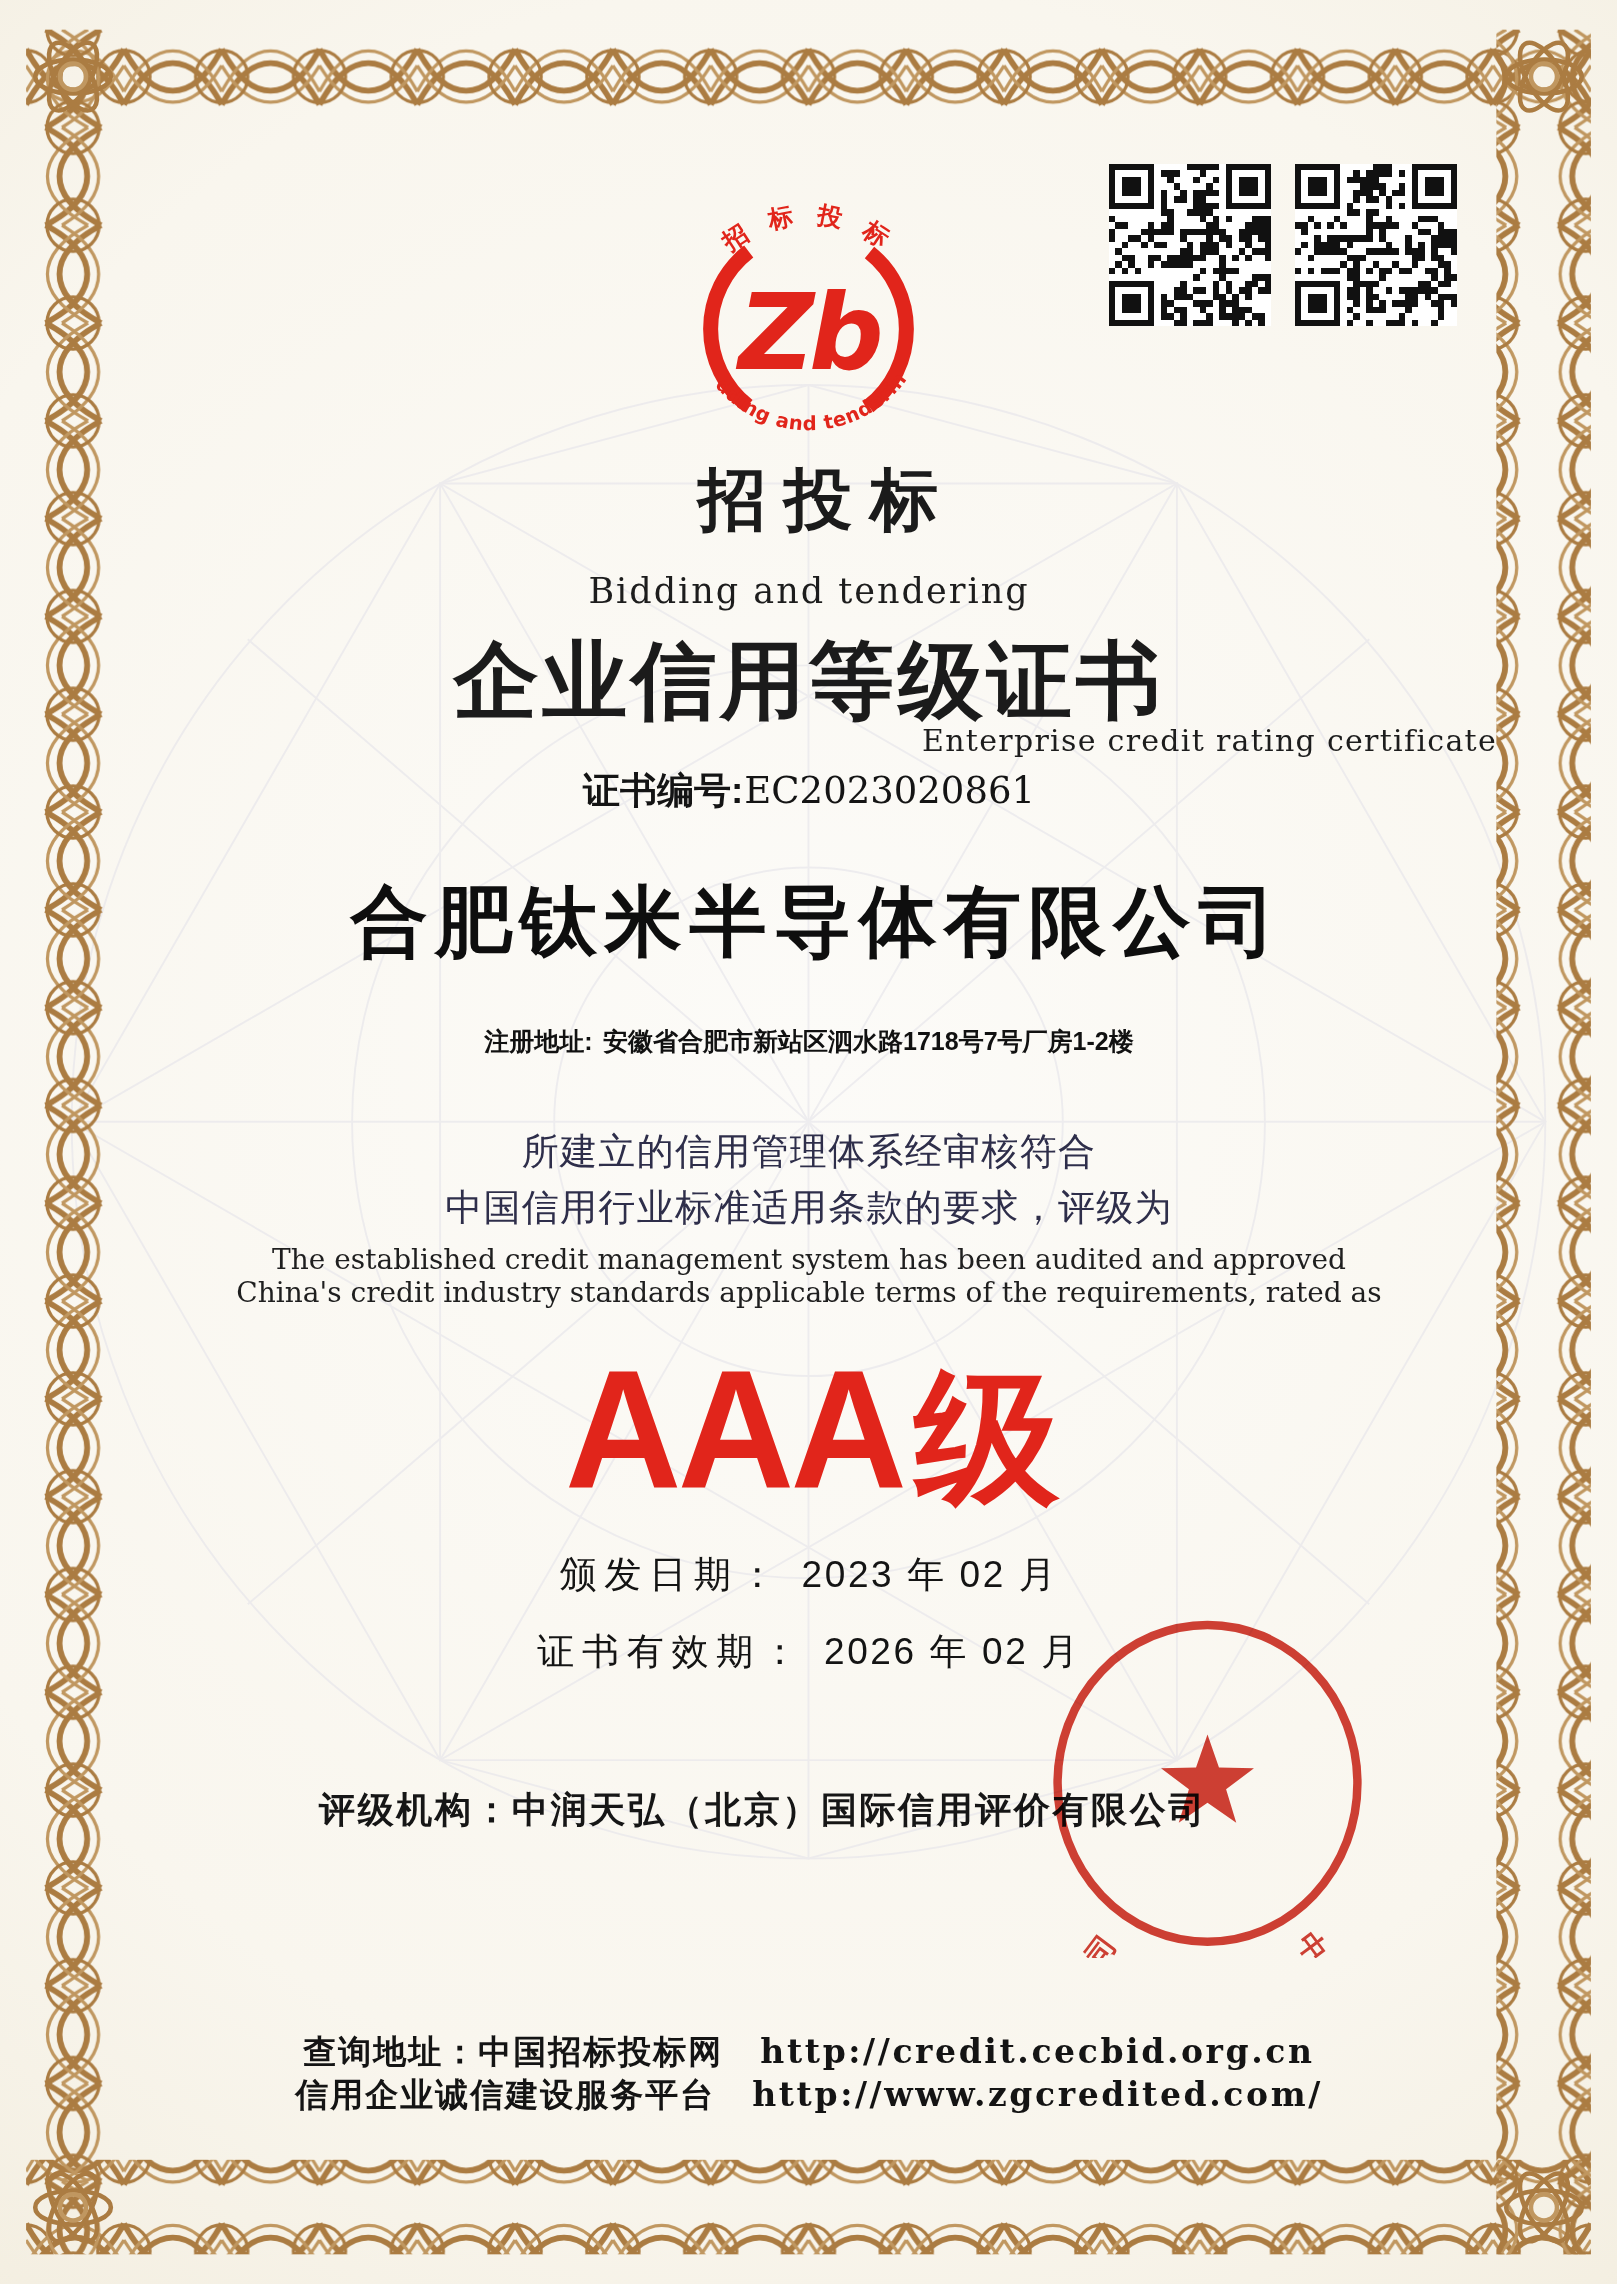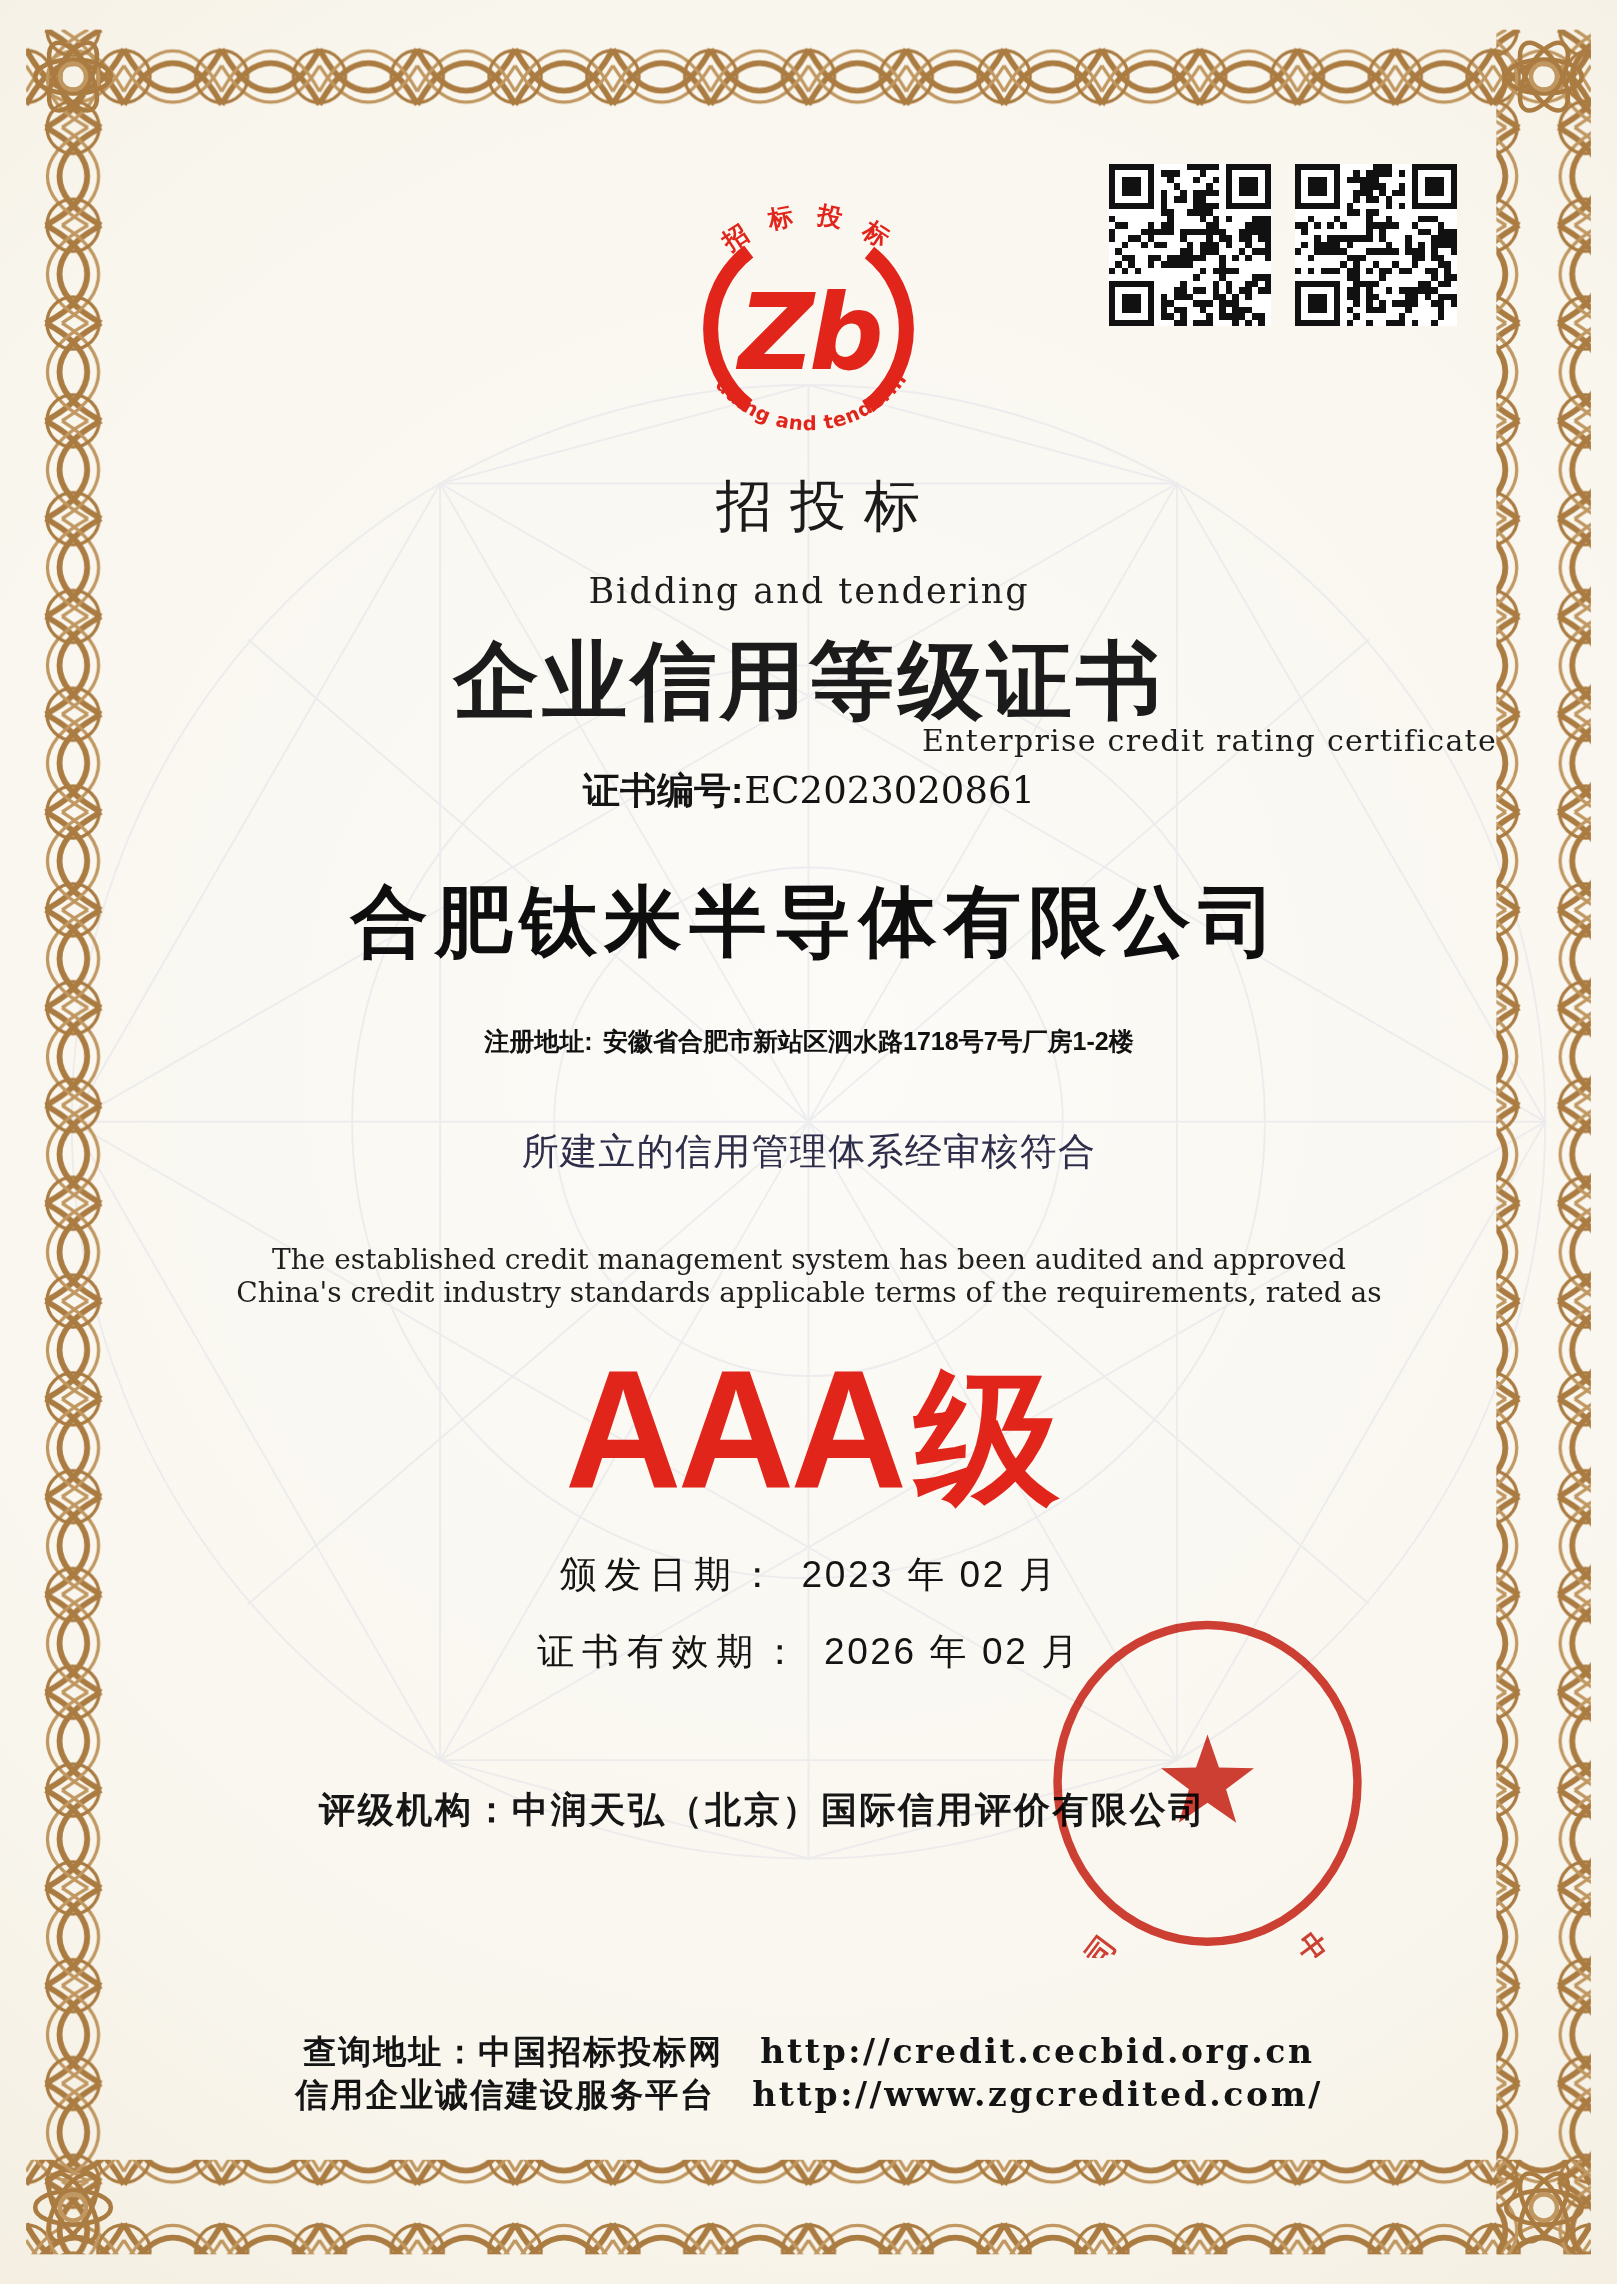--- a/index.html
+++ b/index.html
@@ -8,21 +8,21 @@
     background:radial-gradient(120% 90% at 50% 46%, #fcfbf8 0%, #f9f6ee 52%, #f1ebdb 84%, #ece4d0 100%);
     font-family:"Liberation Sans", sans-serif;
   }
   svg{display:block;}
   .row{position:absolute; left:121px; width:1376px; text-align:center; white-space:nowrap;}
   .frame,.web{position:absolute; left:0; top:0;}
   .web{opacity:.6;}
   .logo{position:absolute; left:678px; top:192px; width:261px; height:248px;}
   .qrs{position:absolute; left:1109px; top:164px; display:flex; gap:23.5px;}
   .qr{width:162px; height:162px; background:#fff;}
-  .title-cn{top:469px; font-family:"DejaVu Serif", serif; font-weight:normal; font-size:56px; letter-spacing:18px; padding-left:18px; color:#1b1b1b;}
+  .title-cn{top:455px; font-family:"DejaVu Serif", serif; font-weight:bold; font-size:68px; letter-spacing:18px; padding-left:18px; color:#1b1b1b;}
   .title-en{top:571px; font-family:"DejaVu Serif", serif; font-size:35px; letter-spacing:2px; color:#1d1d1d;}
   .subtitle-cn{top:624px; font-family:"DejaVu Serif", serif; font-weight:bold; font-size:85px; letter-spacing:3.9px; color:#1b1b1b;}
   .subtitle-en{top:723px; font-family:"DejaVu Serif", serif; font-size:30px; letter-spacing:1.3px; color:#1d1d1d;text-align:right;}
   .certno{top:766px; font-size:37px; color:#141414;}
   .certno .lbl{font-weight:bold;}
   .certno .val{font-family:"DejaVu Serif", serif; margin-left:1px;}
   .company{top:871px; font-weight:900; font-size:77px; letter-spacing:7.8px; padding-left:7.8px; color:#0e0e0e;text-align:center;}
   .address{top:1025px; font-weight:bold; font-size:25px; color:#111;}
   .address .lbl{margin-right:10.4px;}
   .navy1{top:1127px;} .navy2{top:1183px;}
@@ -566,20 +566,21 @@
   <div class="row certno">
     <span class="lbl">证书编号:</span><span class="val">EC2023020861</span>
   </div>
 
   <div class="row company">合肥钛米半导体有限公司</div>
   <div class="row address">
     <span class="lbl">注册地址:</span><span>安徽省合肥市新站区泗水路1718号7号厂房1-2楼</span>
   </div>
 
   <div class="row navy1">所建立的信用管理体系经审核符合</div>
+  <div class="row navy2">中国信用行业标准适用条款的要求，评级为</div>
   <div class="row en1">The established credit management system has been audited and approved</div>
   <div class="row en2">China's credit industry standards applicable terms of the requirements, rated as</div>
 
   <div class="row rating">
     <span class="grade">AAA</span><span class="suffix">级</span>
   </div>
 
   <div class="row dateline issue">
     <span class="lbl">颁发日期：</span><span class="val">2023 年 02 月</span>
   </div>

